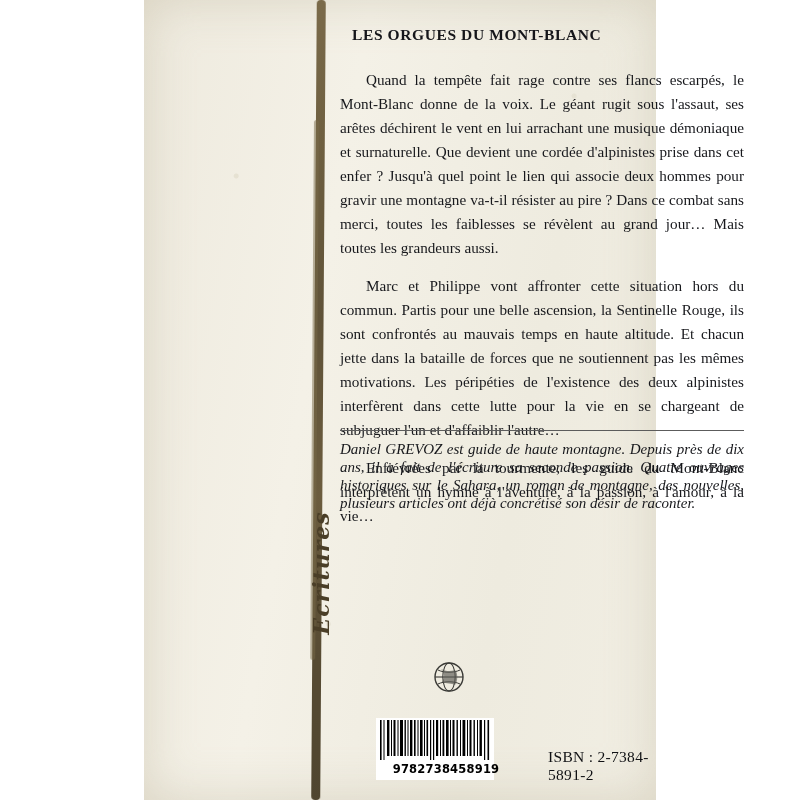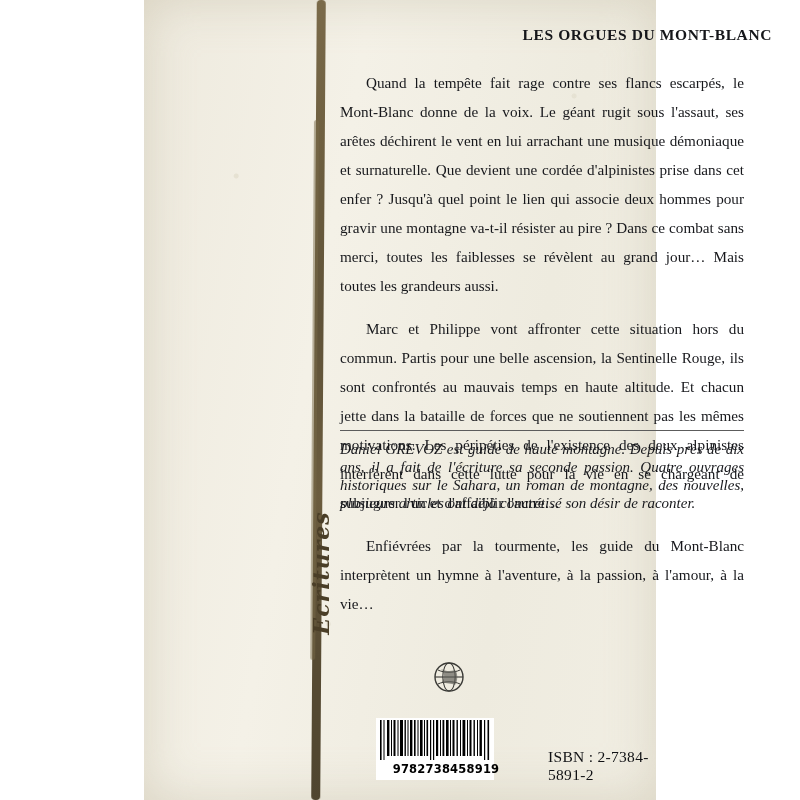--- a/index.html
+++ b/index.html
@@ -94,40 +94,40 @@
     letter-spacing: 1px;
     color: #4a3e27;
   }
 
   
   #title {
     position: absolute;
     left: 208px;
     top: 26px;
     width: 420px;
-    text-align: right;
+    text-align: left;
     font-family: "Liberation Serif", serif;
     font-weight: bold;
     font-size: 15.5px;
     letter-spacing: 0.6px;
     color: #15161a;
   }
 
   #body-text {
     position: absolute;
     left: 196px;
     top: 68px;
     width: 404px;
   }
   .para {
     margin: 0 0 14px 0;
     text-indent: 26px;
     text-align: justify;
     font-size: 15.2px;
-    line-height: 29px;
+    line-height: 24px;
     color: #17181c;
     font-family: "Liberation Serif", serif;
   }
 
   #author-note {
     position: absolute;
     left: 196px;
     top: 430px;
     width: 404px;
   }

